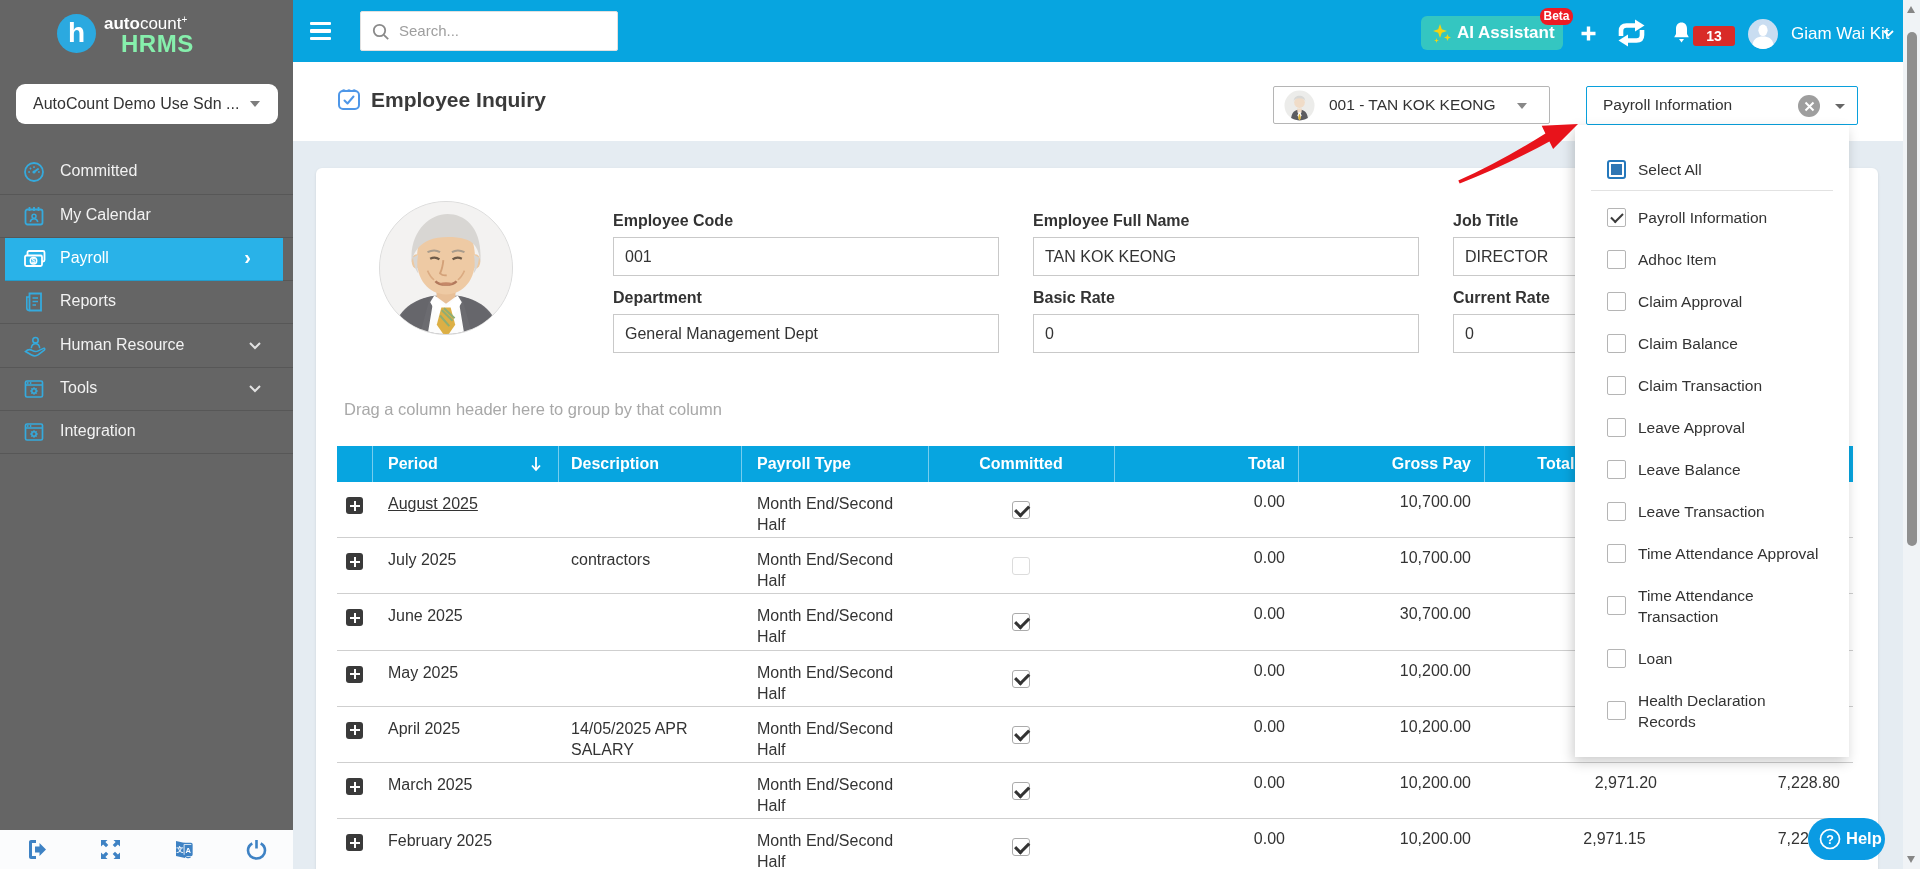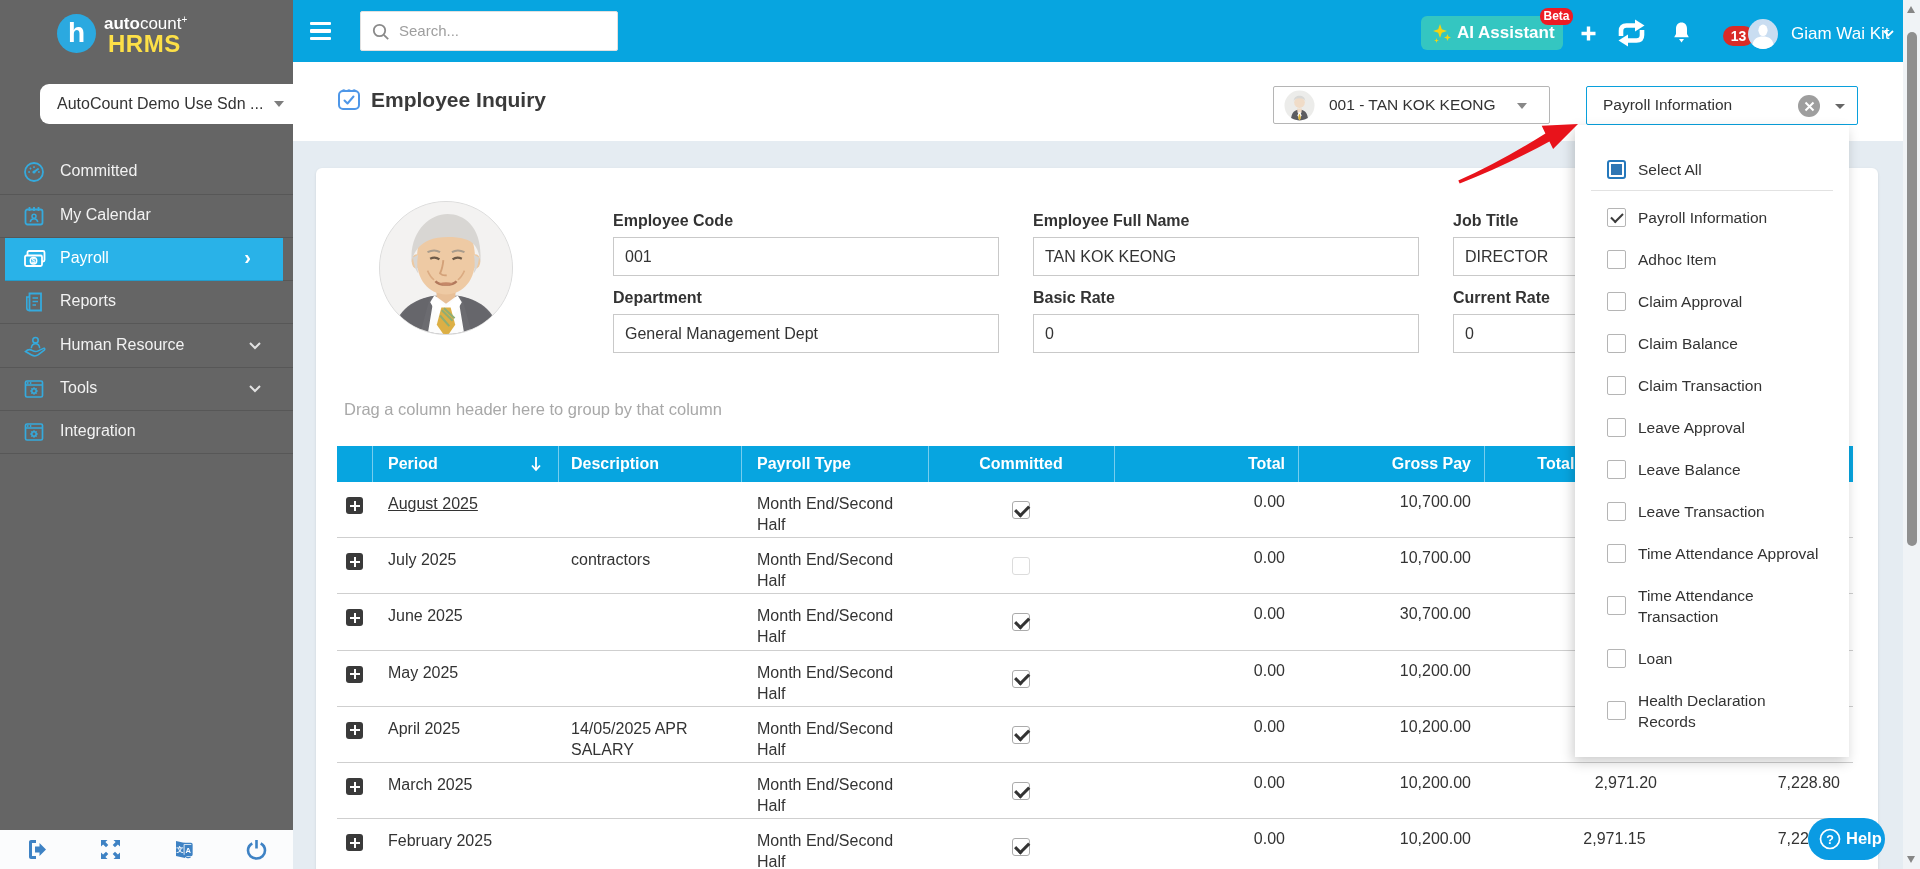--- a/index.html
+++ b/index.html
@@ -7,23 +7,23 @@
 body { font-family:"Liberation Sans",sans-serif; position:relative; background:#fff; color:#333; }
 .abs { position:absolute; }
 
 
 #sidebar { left:0; top:0; width:293px; height:830px; background:#656565; }
 #sidefoot { left:0; top:830px; width:293px; height:39px; background:#fbfcfd; }
 #logo-circle { left:57px; top:14px; width:39px; height:39px; border-radius:50%; background:#2ba9e0;
   color:#fff; font-weight:bold; font-size:28px; text-align:center; line-height:37px; }
 #logo-text1 { left:104px; top:14px; font-size:17px; color:#fff; }
 #logo-text1 b { font-weight:bold; }
-#logo-text2 { left:108px; top:30px; font-size:24px; font-weight:bold; color:#fde047; letter-spacing:0.5px; }
+#logo-text2 { left:121px; top:30px; font-size:24px; font-weight:bold; color:#86efac; letter-spacing:0.5px; }
 #company { left:16px; top:84px; width:262px; height:40px; background:#fff; border-radius:9px;
-  font-size:16px; color:#333; line-height:40px; padding-left:17px;margin-left:24px; }
+  font-size:16px; color:#333; line-height:40px; padding-left:17px; }
 #company .caret { position:absolute; right:18px; top:17px; width:0; height:0;
   border-left:5.5px solid transparent; border-right:5.5px solid transparent; border-top:6px solid #7d7d7d; }
 .menu-item { left:0; width:293px; height:43.3px; color:#f2f2f2; font-size:16px; }
 .menu-item .mi-icon { position:absolute; left:23px; top:10px; width:22px; height:22px; }
 .menu-item .mi-label { position:absolute; left:60px; top:11px; }
 .menu-item .mi-sep { position:absolute; left:0; bottom:0; width:293px; height:1px; background:rgba(0,0,0,0.13); }
 .menu-item .chev { position:absolute; right:32px; top:13px; color:#e4e4e4; font-size:14px; }
 #mi-payroll { background:#29b2e8; left:5px; width:278px; color:#fff; }
 #mi-payroll .mi-icon { left:18px; }
 #mi-payroll .mi-label { left:55px; }
@@ -32,22 +32,22 @@
 #topbar { left:293px; top:0; width:1610px; height:62px; background:#07a5e0; }
 #hamburger { left:17px; top:22px; width:21px; height:18px; }
 #hamburger div { height:3.4px; background:#fff; border-radius:1px; margin-bottom:3.9px; }
 #search { left:67px; top:11px; width:258px; height:40px; background:#fff; border:1px solid #e0e0e0; border-radius:2px; }
 #search .ph { position:absolute; left:38px; top:10px; font-size:15px; color:#9e9e9e; }
 #ai-btn { left:1128px; top:16px; width:142px; height:34px; background:#34c6c1; border-radius:6px; }
 #ai-btn .ai-label { position:absolute; left:36px; top:7px; color:#fff; font-weight:bold; font-size:17px; }
 #beta { left:1247px; top:8px; width:33px; height:17px; background:#ed1c24; border-radius:8px;
   color:#fff; font-size:12px; font-weight:bold; text-align:center; line-height:17px; }
 #username { left:1498px; top:24px; color:#fff; font-size:17px; }
-#badge13 { left:1400px; top:26px; width:31px; height:20px; background:#d92b27; border-radius:10px;
-  color:#fff; font-size:14px; font-weight:bold; text-align:center; line-height:20px;margin-left:30px; }
+#badge13 { left:1400px; top:26px; width:42px; height:20px; background:#d92b27; border-radius:3px;
+  color:#fff; font-size:14px; font-weight:bold; text-align:center; line-height:20px; }
 
 
 #scrollbar { left:1903px; top:0; width:17px; height:869px; background:#f0f3f6; }
 #sb-thumb { position:absolute; left:3.5px; top:32px; width:10px; height:514px; background:#8f8f8f; border-radius:5px; }
 .sb-arrow { position:absolute; left:4px; width:0; height:0; border-left:4.5px solid transparent; border-right:4.5px solid transparent; }
 #sb-up { top:6px; border-bottom:7px solid #868686; }
 #sb-down { bottom:6px; border-top:7px solid #868686; }
 
 
 #titlebar { left:293px; top:62px; width:1610px; height:79px; background:#fff;margin-left:10px; }

